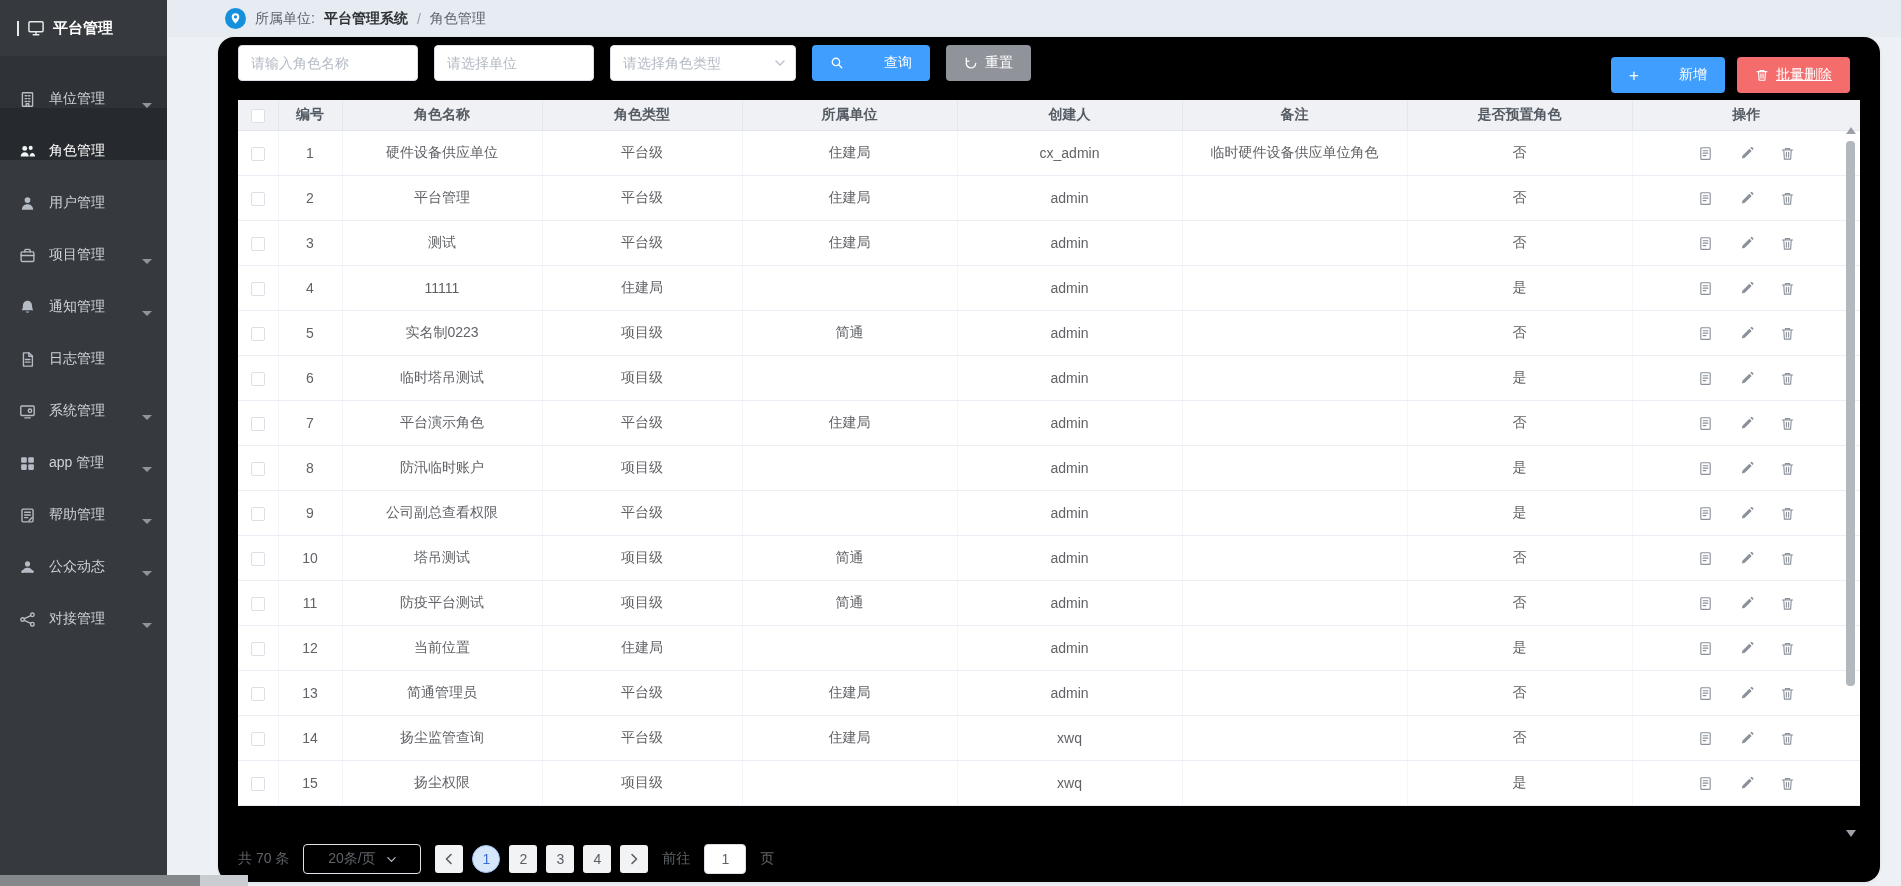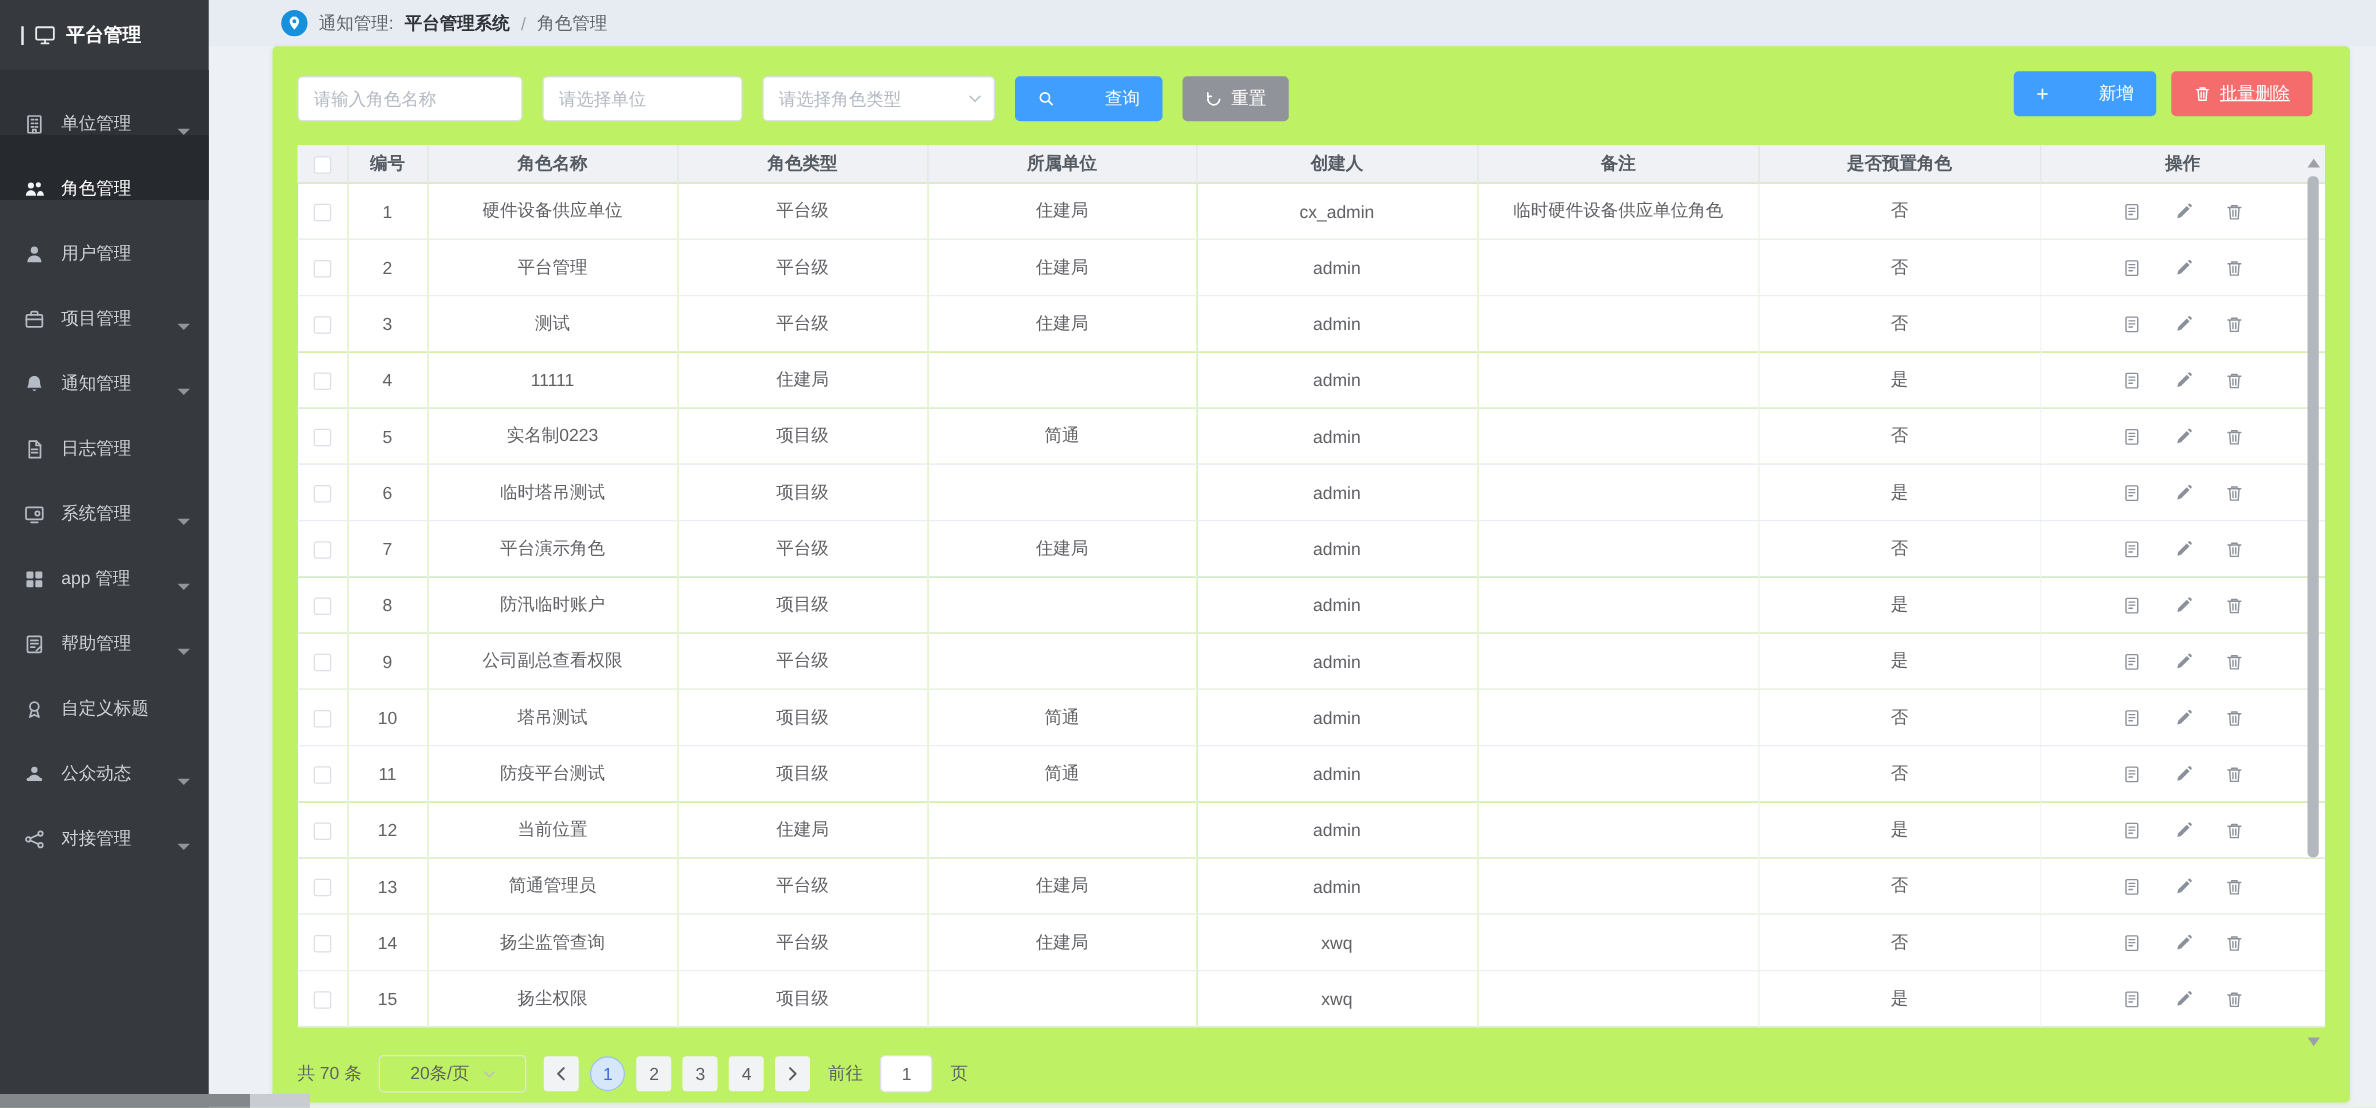--- a/index.html
+++ b/index.html
@@ -20,21 +20,21 @@
   .mi-chevron { margin-left:auto; width:0; height:0; border-left:5px solid transparent; border-right:5px solid transparent; border-top:5px solid #8f959d; }
 
   
   .main { flex:1; position:relative; background:#edf0f5; }
   .crumb-bar { height:37px; background:#e7ecf3; display:flex; align-items:center; padding-left:58px; gap:9px; color:#5f646b; }
   .pin-icon { width:21px; height:21px; border-radius:50%; background:#1590dd; display:flex; align-items:center; justify-content:center; color:#fff; }
   .crumb-root { font-weight:bold; color:#2f3338; }
   .crumb-sep { color:#9aa0a8; }
   .crumb-current { color:#5f646b; }
 
-  .card { position:absolute; left:51px; right:21px; top:37px; bottom:4px; background:#bef264; border-radius:4px; box-shadow:0 1px 4px rgba(0,0,0,.07); padding:24px 0 0 20px; }
+  .card { position:absolute; left:51px; right:21px; top:37px; bottom:4px; background:#000000; border-radius:16px; box-shadow:0 1px 4px rgba(0,0,0,.07); padding:8px 0 0 20px; }
 
   
   .filter-row { display:flex; align-items:center; gap:16px; }
   .f-input, .f-select { height:36px; }
   .f-input, .f-select input { border:1px solid #dcdfe6; border-radius:4px; background:#fff; padding:0 12px; font-size:14px; color:#606266; font-family:inherit; outline:none; height:36px; }
   .f-input::placeholder, .f-select input::placeholder { color:#b4bac4; }
   .f-input { width:180px; }
   .f-select { position:relative; }
   .f-select input { width:100%; }
   .f-select.w1 { width:160px; }
@@ -180,29 +180,20 @@
           <svg width="17" height="17" viewBox="0 0 16 16" fill="none" stroke="currentColor" stroke-width="1.3" stroke-linecap="round" stroke-linejoin="round">
             <rect x="2.8" y="2" width="10.4" height="12" rx="1"></rect>
             <path d="M5.3 5h5.4M5.3 7.5h5.4M5.3 10h3M9.5 12.8l3-3"></path>
           </svg>
         </span>
         <span class="mi-label">帮助管理</span>
         <span class="mi-chevron"></span>
       </div>
       <div class="menu-item">
         <span class="mi-icon">
-          <svg width="17" height="17" viewBox="0 0 16 16" fill="none" stroke="currentColor" stroke-width="1.3" stroke-linecap="round" stroke-linejoin="round">
-            <circle cx="8" cy="5.8" r="3.3"></circle>
-            <path d="M6.1 8.6l-1.5 5.2 3.4-1.8 3.4 1.8-1.5-5.2"></path>
-          </svg>
-        </span>
-        <span class="mi-label">自定义标题</span>
-      </div>
-      <div class="menu-item">
-        <span class="mi-icon">
           <svg width="17" height="17" viewBox="0 0 16 16" fill="currentColor" stroke="none">
             <circle cx="8" cy="4.6" r="2.4"></circle>
             <path d="M3.2 12.9c0-2.8 2-4.6 4.8-4.6s4.8 1.8 4.8 4.6z"></path>
             <circle cx="3.4" cy="11.9" r="1.3"></circle>
             <circle cx="12.6" cy="11.9" r="1.3"></circle>
           </svg>
         </span>
         <span class="mi-label">公众动态</span>
         <span class="mi-chevron"></span>
       </div>
@@ -221,21 +212,21 @@
     </nav>
 </aside>
 
 <main class="main">
   <div class="crumb-bar">
     <span class="pin-icon">
       <svg width="13" height="13" viewBox="0 0 16 16" fill="currentColor">
           <path d="M8 1.5a4.7 4.7 0 00-4.7 4.7C3.3 9.7 8 14.5 8 14.5s4.7-4.8 4.7-8.3A4.7 4.7 0 008 1.5zm0 6.6a2 2 0 110-4 2 2 0 010 4z"></path>
         </svg>
     </span>
-    <span>通知管理:</span>
+    <span>所属单位:</span>
     <span class="crumb-root">平台管理系统</span>
     <span class="crumb-sep">/</span>
     <span class="crumb-current">角色管理</span>
   </div>
 
   <section class="card">
     <div class="filter-row">
       <input class="f-input" placeholder="请输入角色名称" style="">
       <div class="f-select w1">
         <input readonly="" placeholder="请选择单位" style="">

